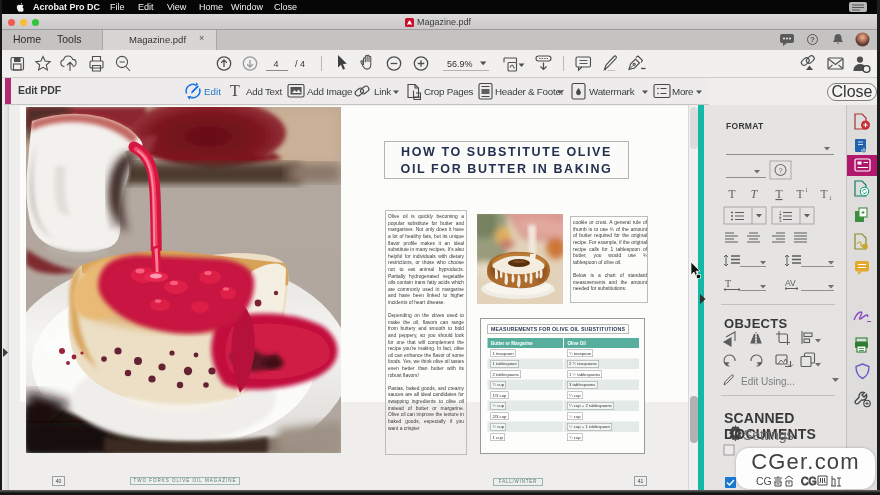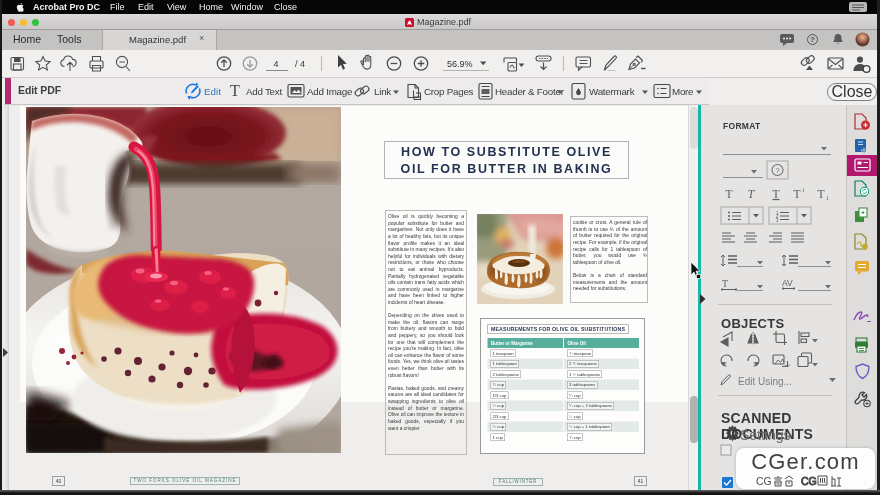--- a/index.html
+++ b/index.html
@@ -11,26 +11,26 @@
   #titlebar{left:0;top:14px;width:880px;height:16px;background:linear-gradient(#dbd9da,#cac8c9);border-bottom:1px solid #9e9c9d;box-sizing:border-box;}
   .dot{position:absolute;top:4.5px;width:7px;height:7px;border-radius:50%;}
   #tabs{left:0;top:30px;width:880px;height:20px;background:#c4c3c2;}
   #activetab{position:absolute;left:102px;top:0;width:115px;height:20px;background:#d8d6d5;border-left:1px solid #a9a7a6;border-right:1px solid #a9a7a6;box-sizing:border-box;}
   #toolbar{left:0;top:50px;width:880px;height:28px;background:#f1f0ef;border-bottom:1px solid #cfcdcc;box-sizing:border-box;}
   #editbar{left:4px;top:78px;width:705px;height:27px;background:#edebeb;border-bottom:1px solid #c6c4c3;box-sizing:border-box;}
   
   #leftstrip{left:0;top:105px;width:9px;height:390px;background:linear-gradient(90deg,#e2e1e0,#ececea 40%,#dddcda 90%,#c9c8c6);}
   #page{left:20px;top:106px;width:668px;height:296px;background:#fcfcfb;}
   #vscroll{left:688px;top:105px;width:10px;height:390px;background:#f0f0f0;border-left:1px solid #d8d8d8;box-sizing:border-box;}
-  #sidebar{left:698px;top:105px;width:148px;height:390px;background:#e5e4e3;border-left:3px solid #14b8a6;box-sizing:border-box;}
+  #sidebar{left:698px;top:105px;width:148px;height:390px;background:#e5e4e3;border-left:6px solid #14b8a6;box-sizing:border-box;}
   #rightstrip{left:846px;top:105px;width:31px;height:390px;background:#dedddc;border-left:1px solid #c5c3c2;box-sizing:border-box;}
   #rightedge{left:877px;top:0;width:3px;height:495px;background:#1d1d1d;}
   #bottomedge{left:0;top:490px;width:880px;height:5px;background:linear-gradient(#6a6867,#141414 60%);}
   
-  #wm{left:736px;top:448px;width:139px;height:41px;background:#fdfdfd;border-radius:8px;box-shadow:0 0 3px rgba(0,0,0,.25);}
+  #wm{left:736px;top:448px;width:139px;height:41px;background:#fdfdfd;border-radius:13px;box-shadow:0 0 3px rgba(0,0,0,.25);}
 </style></head>
 <body>
 <div id="root">
 
   <div class="abs" id="menubar">
     <svg class="abs" style="left:15px;top:2px" width="10" height="11" viewBox="0 0 10 11">
         <path fill="#f2f2f2" d="M7.1 1.1c-.1.8-.7 1.5-1.5 1.5-.1-.9.7-1.5 1.5-1.5zM8.6 8.2c-.3.8-.8 1.6-1.4 1.6-.6 0-.8-.4-1.5-.4s-1 .4-1.5.4c-.6 0-1.2-.9-1.6-1.7C1.8 6.6 1.5 4.6 2.3 3.6c.4-.6 1-.9 1.6-.9s1 .4 1.5.4.9-.4 1.6-.4c.5 0 1.1.3 1.5.8-1.3.8-1.1 2.6.1 3.2-.2.5-.3.8 0 1.5z"></path>
       </svg>
     <span style="left:33px;font-weight:bold;">Acrobat Pro DC</span>
     <span style="left:110px;">File</span>

